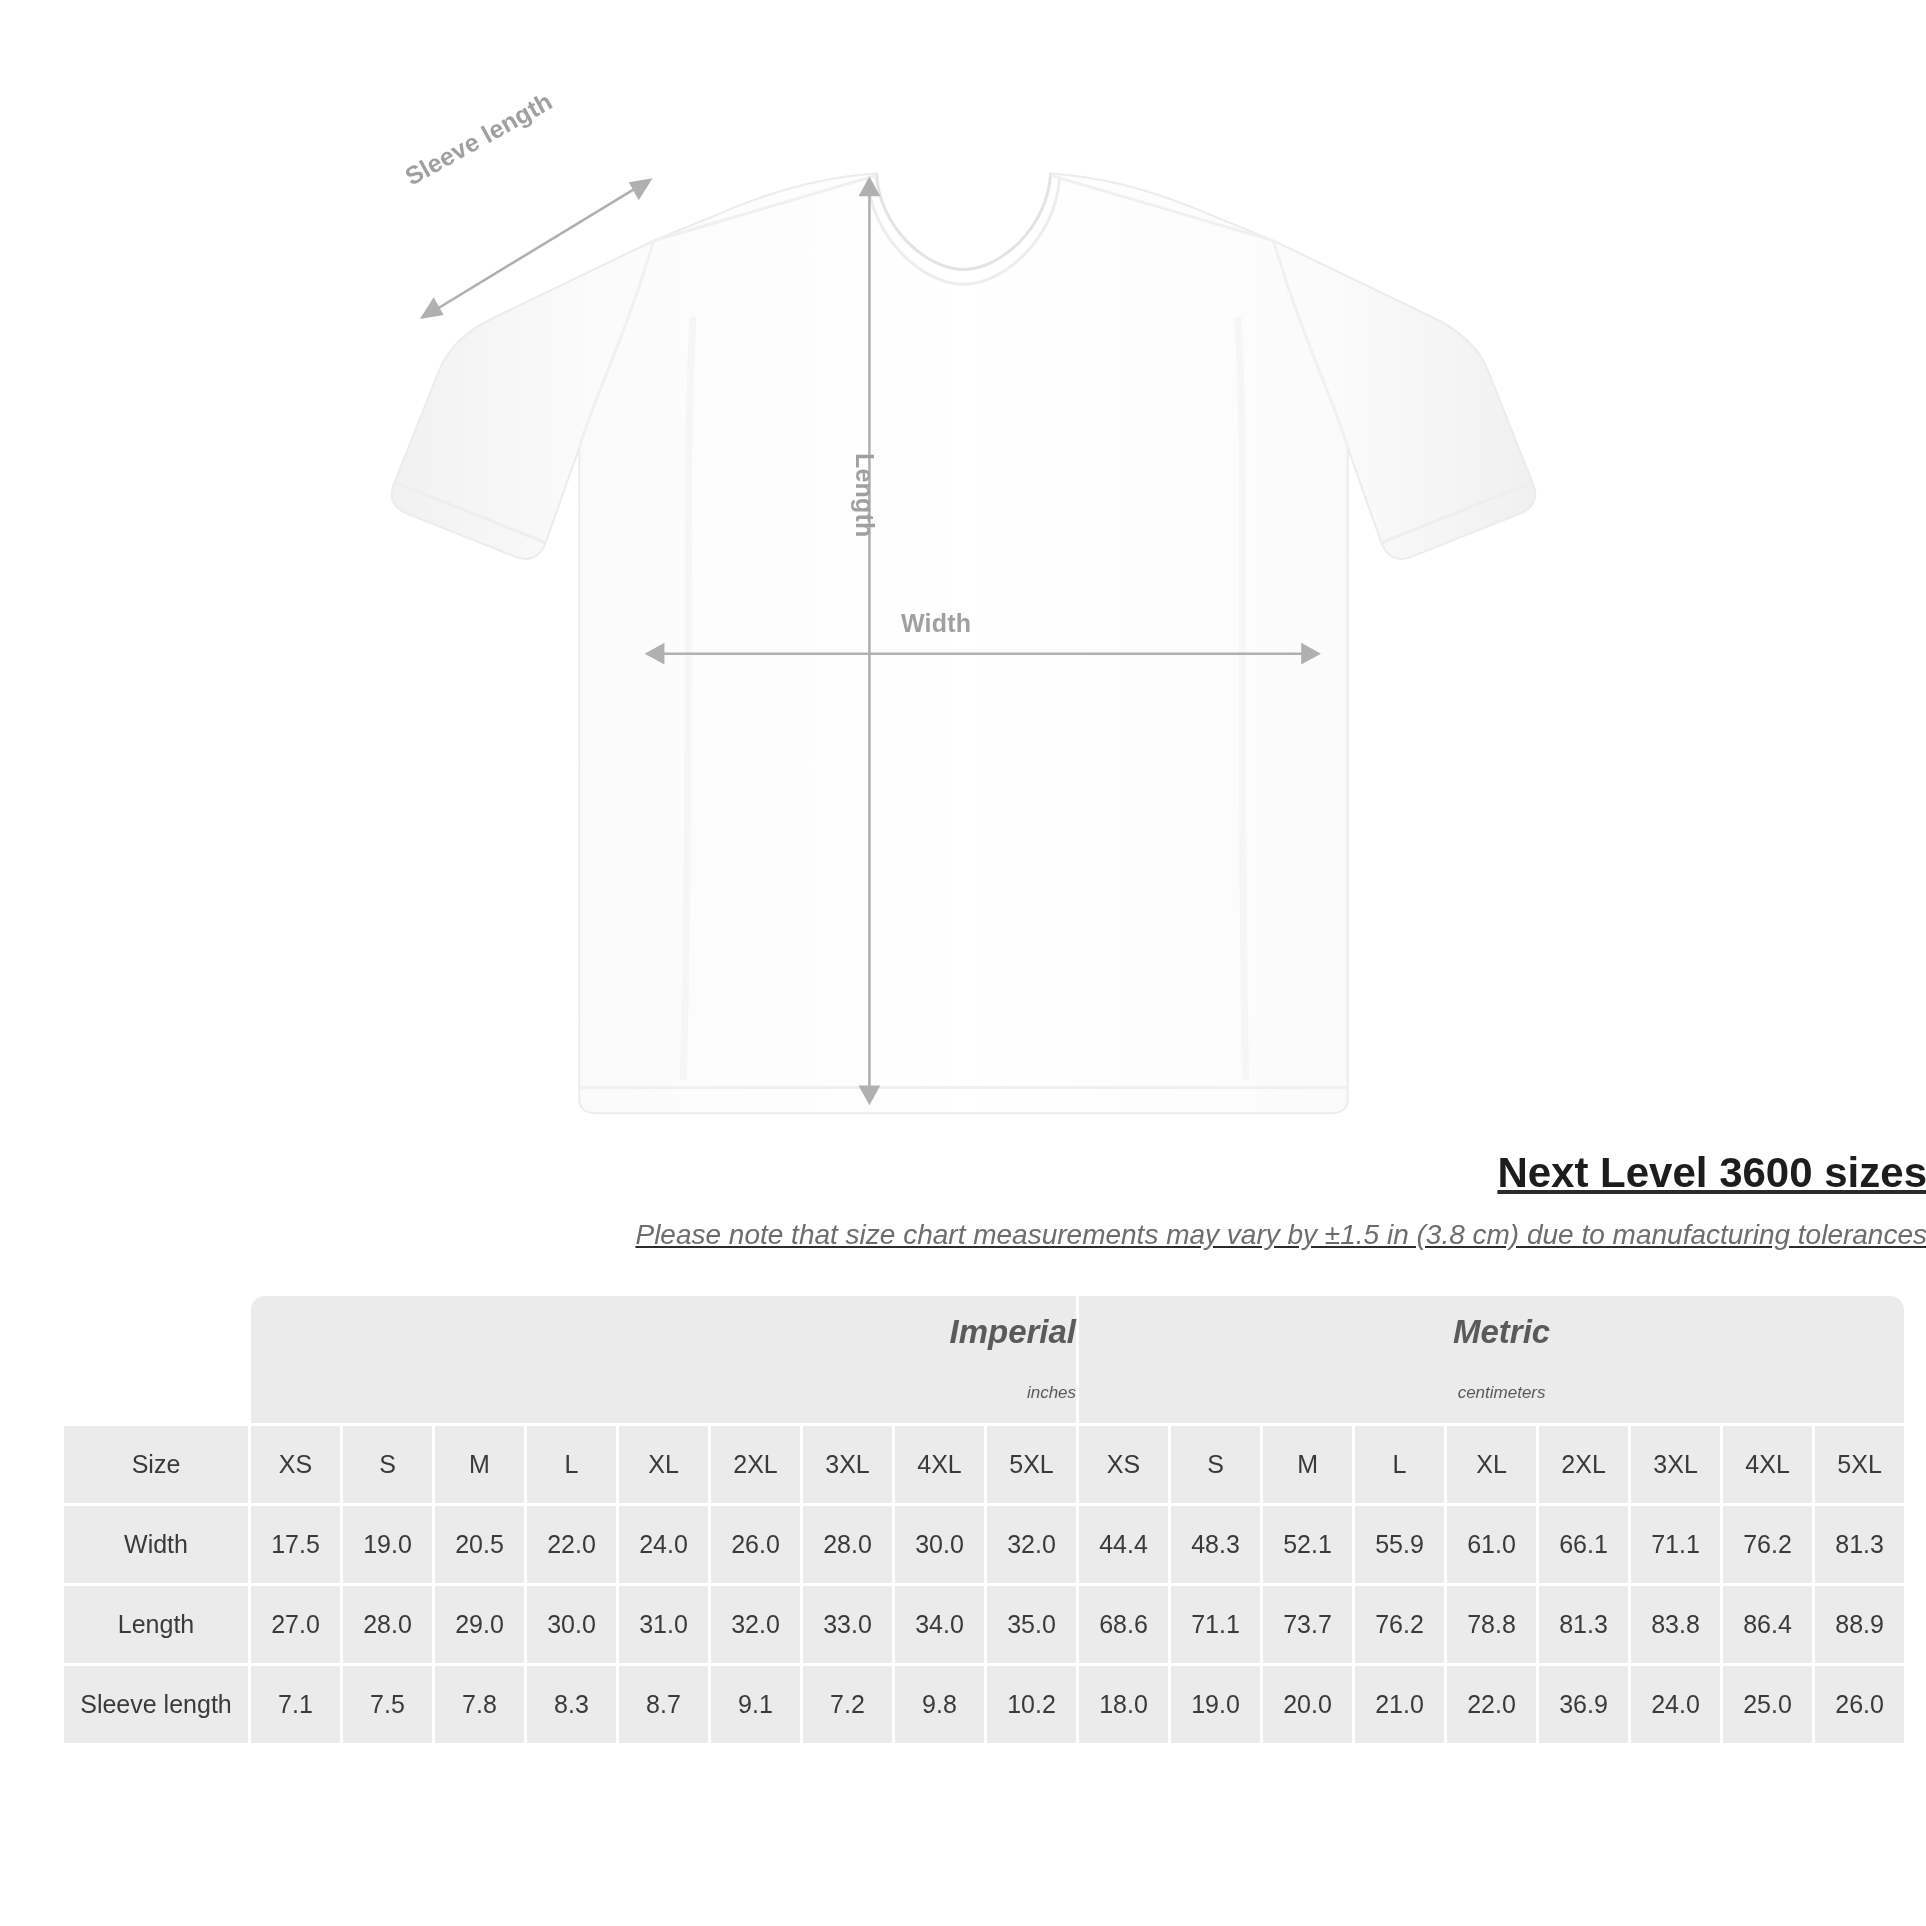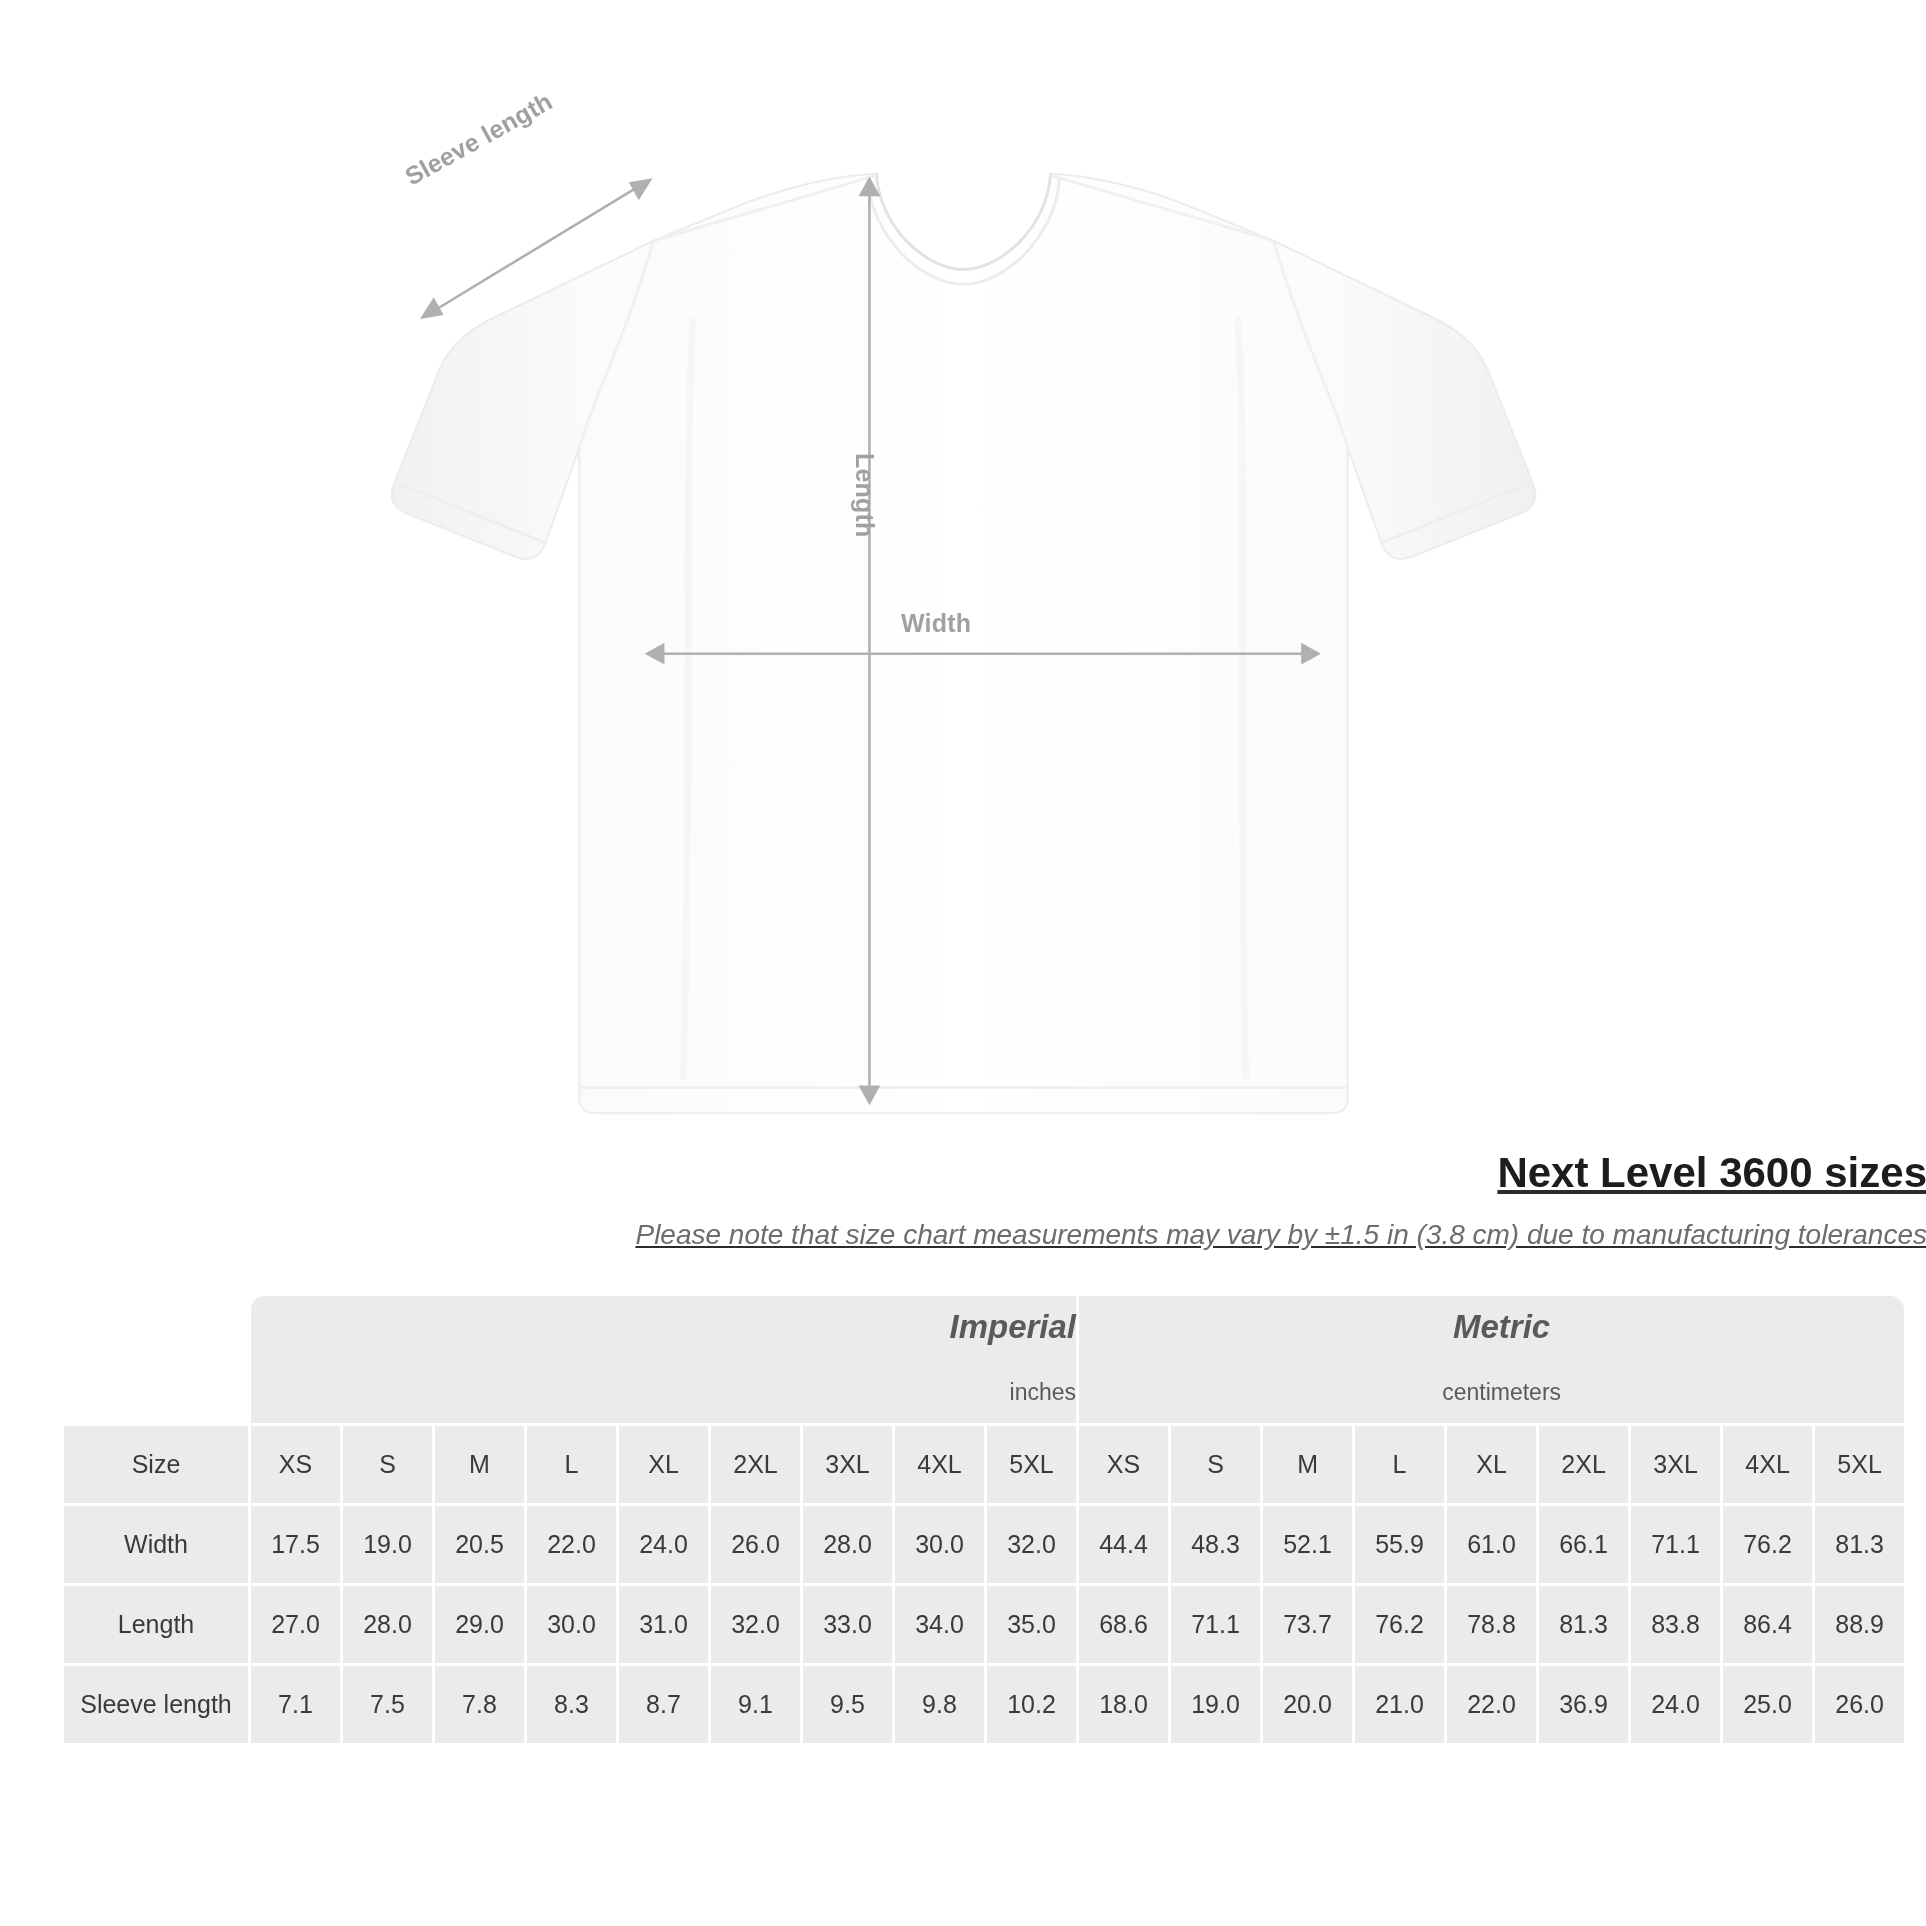--- a/index.html
+++ b/index.html
@@ -99,21 +99,22 @@
   }
   .unit-head .unit-name {
     font-size: 33px;
     font-weight: bold;
     font-style: italic;
     color: #5a5a5a;
     display: block;
     line-height: 1.15;
   }
   .unit-head .unit-sub {
-    font-size: 23px;
+    font-size: 17px;
+    font-style: italic;
     color: #5a5a5a;
     display: block;
     line-height: 1.6;
     margin-top: 28px;
   }
   .corner-cell {
     background: #ffffff !important;
   }
   th.size-head, td.row-head {
     font-weight: bold;
@@ -322,21 +323,21 @@
         </tr>
 
         <tr>
           <td class="row-head">Sleeve length</td>
           <td>7.1</td>
           <td>7.5</td>
           <td>7.8</td>
           <td>8.3</td>
           <td>8.7</td>
           <td>9.1</td>
-          <td>9.5</td>
+          <td>7.2</td>
           <td>9.8</td>
           <td>10.2</td>
           <td>18.0</td>
           <td>19.0</td>
           <td>20.0</td>
           <td>21.0</td>
           <td>22.0</td>
           <td>36.9</td>
           <td>24.0</td>
           <td>25.0</td>

